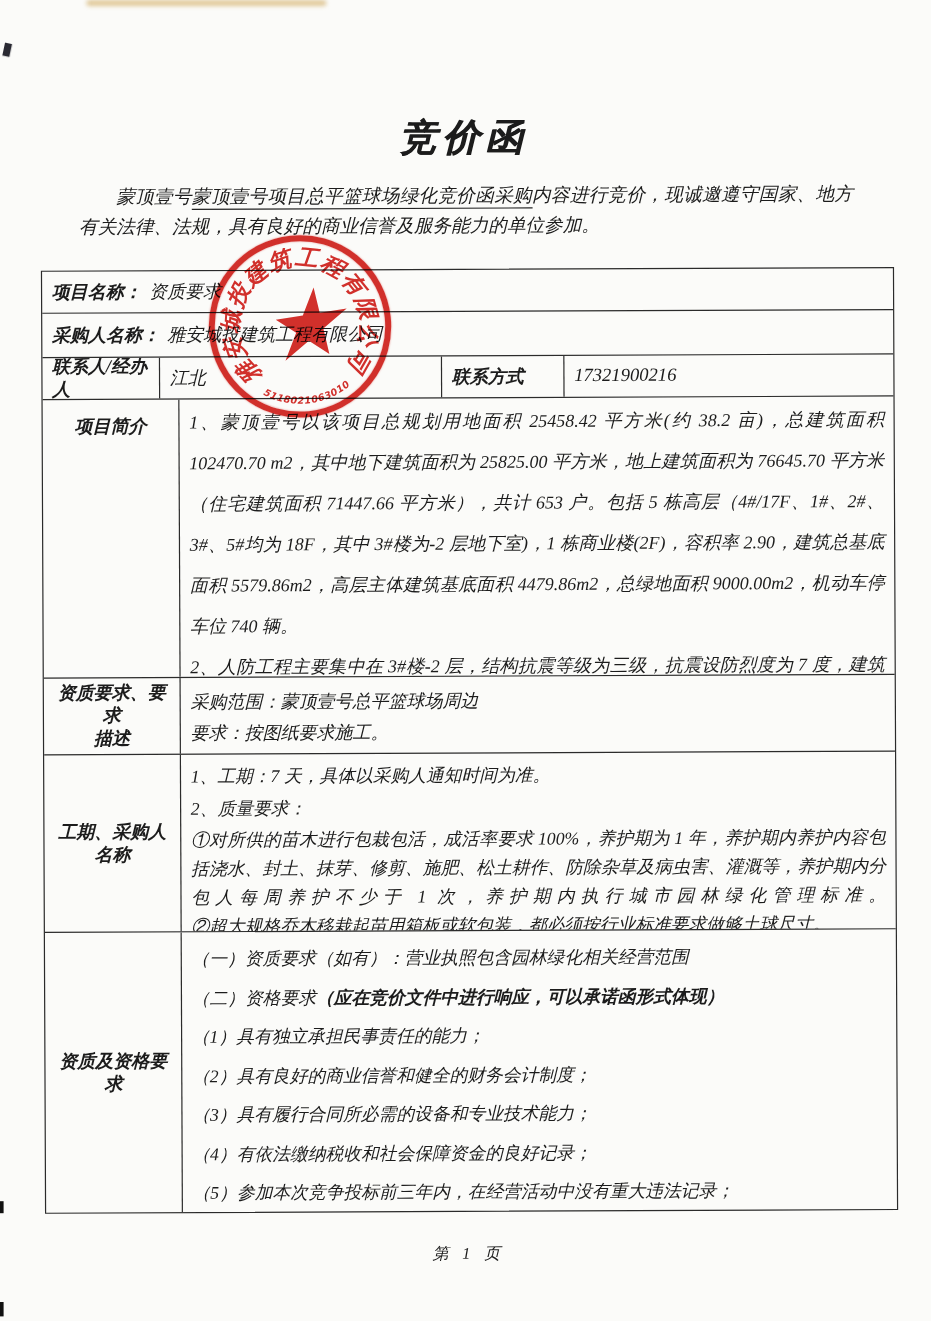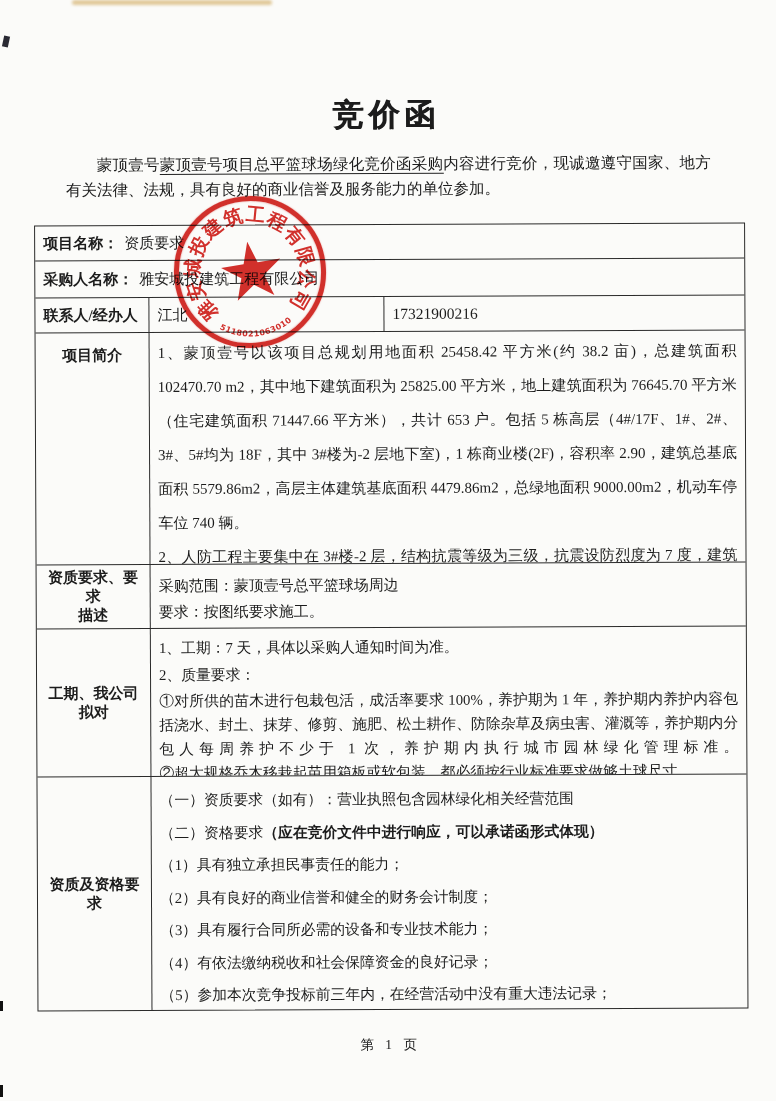--- a/index.html
+++ b/index.html
@@ -4,21 +4,21 @@
 <style>
   html,body{margin:0;padding:0;}
   body{
     width:776px;height:1101px;
     background:#fbfbf9;
     font-family:"Liberation Serif","DejaVu Serif",serif;
     color:#1c1c1c;
     position:relative;
     overflow:hidden;
   }
-  .sheet{position:absolute;inset:0;}
+  .sheet{position:absolute;inset:0;font-style:italic;}
   
   .smudge-top{position:absolute;left:72px;top:0;width:200px;height:5px;
     background:rgba(202,158,72,.55);filter:blur(1.6px);border-radius:3px;}
   .mark-left-a{position:absolute;left:3px;top:36px;width:6px;height:11px;background:#2a2a33;filter:blur(.4px);transform:rotate(12deg);}
   .mark-left-b{position:absolute;left:0;top:1001px;width:3px;height:10px;background:#111;}
   .mark-left-c{position:absolute;left:0;top:1085px;width:3px;height:12px;background:#111;}
 
   .doc{position:absolute;inset:0;transform:rotate(-0.25deg);transform-origin:50% 40%;}
 
   .title{position:absolute;top:94px;left:0;width:100%;
@@ -37,21 +37,21 @@
   .cell{box-sizing:border-box;overflow:hidden;padding:0 8px;}
   .cell + .cell{border-left:1.1px solid #2b2b2b;}
   .lab{font-weight:700;}
   .lab-col{width:113px;flex:none;display:flex;flex-direction:column;
     align-items:center;justify-content:center;text-align:center;font-weight:700;}
   .val-col{flex:1;}
   .r1{height:34px;}.r2{height:37px;}.r3{height:35px;}
   .r4{height:232px;}.r5{height:64px;}.r6{height:148px;}.r7{height:234px;}
   .inline-cell{display:flex;align-items:center;width:100%;}
   .inline-cell .lab{margin-right:6px;}
-  .c-contact-label{width:113px;flex:none;display:flex;align-items:center;font-weight:700;}
+  .c-contact-label{width:97px;flex:none;display:flex;align-items:center;font-weight:700;}
   .c-contact-val{width:235px;flex:none;display:flex;align-items:center;}
   .c-method-label{width:102px;flex:none;display:flex;align-items:center;font-weight:700;}
   .c-method-val{flex:1;display:flex;align-items:center;font-size:15.5px;}
   .top-label{justify-content:flex-start;padding-top:13px;}
   .overview-body p{margin:0;line-height:34px;text-align:justify;}
   .overview-body{padding-top:3px;}
   .scope-body{padding-top:8px;line-height:26px;}
   .scope-body div{white-space:nowrap;}
   .sched-body{padding-top:5px;line-height:24px;font-size:14.8px;}
   .sched-body p{margin:0;}
@@ -104,20 +104,21 @@
       <div class="row r2">
         <div class="cell inline-cell">
           <span class="lab">采购人名称：</span>
           <span>雅安城投建筑工程有限公司</span>
         </div>
       </div>
 
       <div class="row r3">
         <div class="cell c-contact-label">联系人/经办人</div>
         <div class="cell c-contact-val">江北</div>
+        <div class="cell c-method-label">联系方式</div>
         <div class="cell c-method-val">17321900216</div>
       </div>
 
       <div class="row r4">
         <div class="cell lab-col top-label">项目简介</div>
         <div class="cell val-col overview-body">
           <p>1、蒙顶壹号以该项目总规划用地面积 25458.42 平方米(约 38.2 亩)，总建筑面积 102470.70 m2，其中地下建筑面积为 25825.00 平方米，地上建筑面积为 76645.70 平方米（住宅建筑面积 71447.66 平方米），共计 653 户。包括 5 栋高层（4#/17F、1#、2#、3#、5#均为 18F，其中 3#楼为-2 层地下室)，1 栋商业楼(2F)，容积率 2.90，建筑总基底面积 5579.86m2，高层主体建筑基底面积 4479.86m2，总绿地面积 9000.00m2，机动车停车位 740 辆。</p>
           <p>2、人防工程主要集中在 3#楼-2 层，结构抗震等级为三级，抗震设防烈度为 7 度，建筑抗震类别为丙类，设计耐久年限为 50 年。</p>
         </div>
       </div>
@@ -127,21 +128,21 @@
           <div>资质要求、要求</div>
           <div>描述</div>
         </div>
         <div class="cell val-col scope-body">
           <div>采购范围：蒙顶壹号总平篮球场周边</div>
           <div>要求：按图纸要求施工。</div>
         </div>
       </div>
 
       <div class="row r6">
-        <div class="cell lab-col">工期、我公司拟对</div>
+        <div class="cell lab-col">工期、采购人名称</div>
         <div class="cell val-col sched-body">
           <p style="line-height:28px">1、工期：7 天，具体以采购人通知时间为准。</p>
           <p style="line-height:27px">2、质量要求：</p>
           <p class="sched-just">①对所供的苗木进行包栽包活，成活率要求 100%，养护期为 1 年，养护期内养护内容包括浇水、封土、抹芽、修剪、施肥、松土耕作、防除杂草及病虫害、灌溉等，养护期内分包人每周养护不少于 1 次，养护期内执行城市园林绿化管理标准。</p>
           <p>②超大规格乔木移栽起苗用箱板或软包装，都必须按行业标准要求做够土球尺寸。</p>
         </div>
       </div>
 
       <div class="row r7">
         <div class="cell lab-col">资质及资格要求</div>

